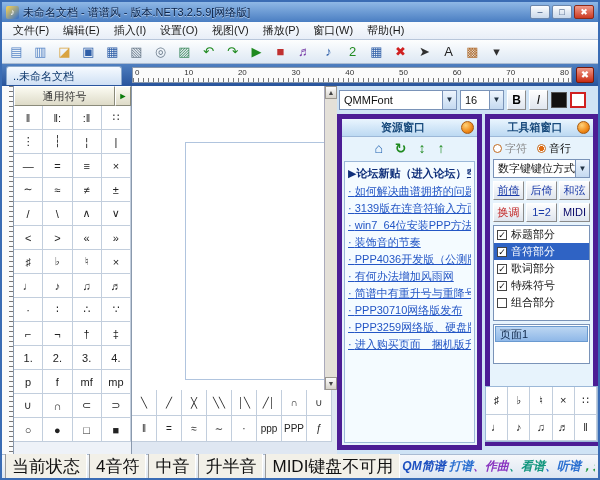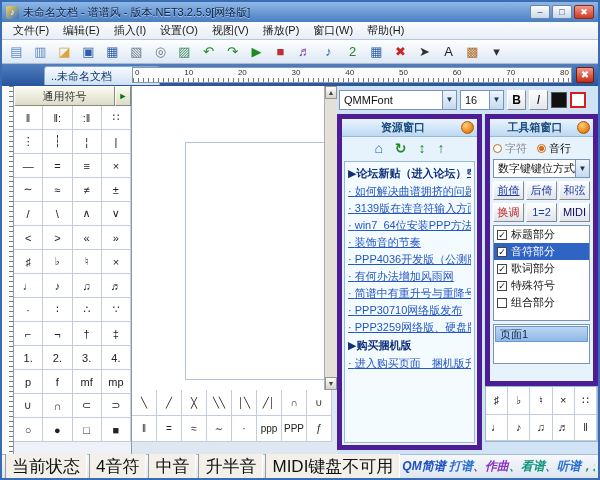--- a/index.html
+++ b/index.html
@@ -18,21 +18,21 @@
   .menubar { height:18px; background:linear-gradient(#fafcfe,#e8eef7); display:flex; align-items:center; padding:0 4px; border-bottom:1px solid #b8c6da; flex:0 0 18px; }
   .menu-item { font-size:11px; padding:1px 7px; color:#1a1a1a; }
 
   
   .toolbar { height:24px; background:linear-gradient(#fdfefe,#dde8f4); display:flex; align-items:center; padding:0 3px; gap:1px; border-bottom:1px solid #aabbd2; flex:0 0 24px; }
   .tbtn { width:23px; height:20px; border:1px solid transparent; background:transparent; display:flex; align-items:center; justify-content:center; border-radius:2px; }
   .tglyph { font-size:13px; line-height:1; }
 
   
   .strip { height:22px; background:linear-gradient(#4f7fc0,#28549c); position:relative; flex:0 0 22px; }
-  .doc-tab { position:absolute; left:4px; top:2px; width:116px; height:19px; background:linear-gradient(#f6faff,#cfe0f4); border:1px solid #8aa8cc; border-bottom:none; border-radius:3px 3px 0 0; font-size:11px; color:#103a6e; padding:2px 6px; white-space:nowrap; overflow:hidden;margin-left:38px; }
+  .doc-tab { position:absolute; left:4px; top:2px; width:116px; height:19px; background:linear-gradient(#f6faff,#cfe0f4); border:1px solid #8aa8cc; border-bottom:none; border-radius:3px 3px 0 0; font-size:11px; color:#103a6e; padding:2px 6px; white-space:nowrap; overflow:hidden; }
   .hruler { position:absolute; left:130px; right:26px; top:3px; height:16px; background:#fbfbfb; border:1px solid #8a99ad; }
   .hruler-nums { display:flex; justify-content:space-between; padding:0 2px; font-size:8px; color:#333; }
   .hruler::after { content:""; position:absolute; left:0; right:0; bottom:0; height:4px; background:repeating-linear-gradient(90deg,#777 0 1px,transparent 1px 5px); }
   .doc-close { position:absolute; right:4px; top:3px; width:18px; height:16px; background:linear-gradient(#f09a8a,#c82a12); border:1px solid #7a1a0a; border-radius:2px; color:#fff; font-size:10px; line-height:14px; text-align:center; }
 
   
   .main { position:relative; flex:1 1 auto; background:#cfe3f5; }
   .vruler { position:absolute; left:0; top:0; bottom:0; width:12px; background:#fbfbfb; border-right:1px solid #8a99ad; }
   .vruler::after { content:""; position:absolute; top:0; bottom:0; right:0; width:4px; background:repeating-linear-gradient(#777 0 1px,transparent 1px 5px); }
 
@@ -70,21 +70,21 @@
   .panel-close { width:13px; height:13px; border-radius:50%; background:radial-gradient(circle at 35% 30%,#ffd27a,#f08a1a 60%,#c85f00); border:1px solid #a85a10; }
 
   .res-panel { left:0; top:28px; width:145px; bottom:4px; }
   .res-icons { height:22px; display:flex; align-items:center; justify-content:center; gap:12px; }
   .resicon { font-size:14px; font-weight:bold; }
   .res-body { flex:1; margin:2px; background:#f4fbff; border:1px solid #9cb8d8; overflow:hidden; padding:2px 3px; }
   .res-header { font-size:11px; font-weight:bold; color:#0f2f7a; padding:2px 0; white-space:nowrap; overflow:hidden; }
   .res-link { font-size:11px; color:#2356c5; text-decoration:underline; padding:1px 0; white-space:nowrap; overflow:hidden; cursor:pointer; }
   .res-link::before { content:"· "; color:#2356c5; text-decoration:none; }
 
-  .tool-panel { left:148px; right:0; top:28px; height:272px; }
+  .tool-panel { left:148px; right:0; top:28px; height:332px; }
   .tool-body { flex:1; padding:3px; display:flex; flex-direction:column; gap:3px; }
   .radio-row { display:flex; gap:10px; align-items:center; height:16px; }
   .radio { display:flex; align-items:center; gap:3px; font-size:11px; }
   .rdot { width:9px; height:9px; border-radius:50%; border:1px solid #c06a1f; background:#fff; }
   .rdot.sel { background:radial-gradient(circle,#e06a10 45%,#fff 50%); }
   .tb-combo { height:19px; }
   .tb-btnrow { display:flex; gap:2px; }
   .tb-btn { flex:1; height:19px; font-size:11px; border:1px solid; border-color:#fff #8a8a8a #8a8a8a #fff; background:linear-gradient(#fdfdfd,#dfe5ee); text-align:center; line-height:17px; white-space:nowrap; overflow:hidden; }
   .listbox { background:#fff; border:1px solid #7a93b8; height:96px; overflow:hidden; }
   .chk-row { display:flex; align-items:center; gap:4px; height:17px; padding:0 3px; font-size:11px; color:#111; }
@@ -342,21 +342,20 @@
             <div class="res-header">▶论坛新贴（进入论坛）空间</div>
             <div class="res-link">如何解决曲谱拥挤的问题</div>
             <div class="res-link">3139版在连音符输入方面</div>
             <div class="res-link">win7_64位安装PPP方法</div>
             <div class="res-link">装饰音的节奏</div>
             <div class="res-link">PPP4036开发版（公测版）</div>
             <div class="res-link">有何办法增加风雨网</div>
             <div class="res-link">简谱中有重升号与重降号</div>
             <div class="res-link">PPP30710网络版发布</div>
             <div class="res-link">PPP3259网络版、硬盘版...</div>
-            <div class="res-header">▶购买捆机版</div>
             <div class="res-link">进入购买页面　捆机版升级</div>
           </div>
       </div>
 
       <div class="panel tool-panel">
         <div class="panel-hd">
           <div class="panel-title">工具箱窗口</div>
           <div class="panel-close"></div>
         </div>
         <div class="tool-body">

